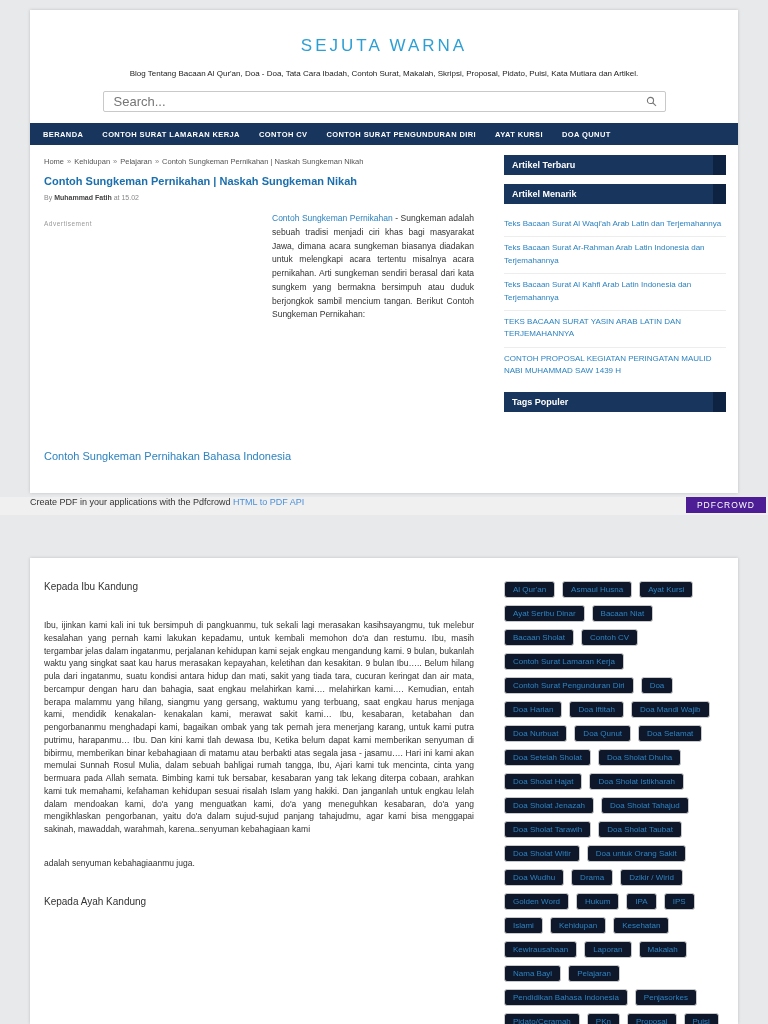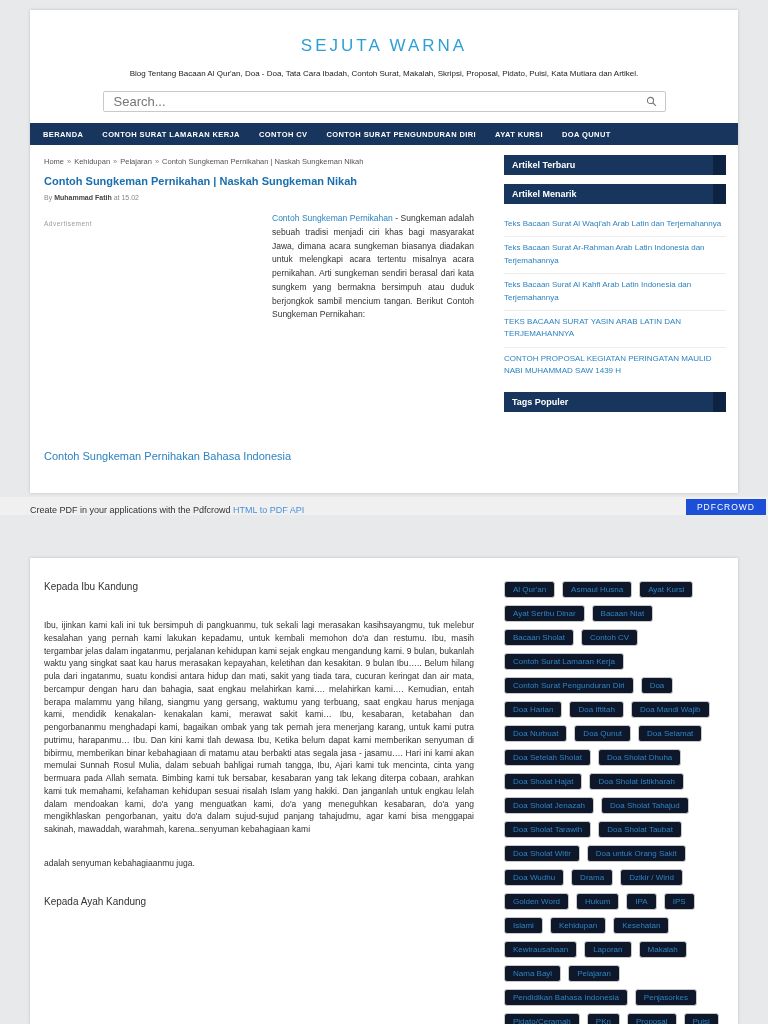--- a/index.html
+++ b/index.html
@@ -90,26 +90,26 @@
   .sitem {
     display: block; font-size: 8px; color: #2d83c0; text-decoration: none;
     padding: 5px 0 6px; line-height: 1.55; border-bottom: 1px solid #ededed;
     cursor: pointer;
   }
   .sitem:last-child { border-bottom: none; }
 
   
   .pdfbar {
     width: 768px; height: 18px; margin-top: 4px; background: #f0f0f0;
-    display: flex; align-items: flex-end;
+    display: flex; align-items: flex-start;
   }
   .pdftext { font-size: 9px; color: #333; margin-left: 30px; }
   .pdflink { color: #4a90d9; text-decoration: none; cursor: pointer; }
   .pdfbtn {
-    margin-left: auto; margin-right: 2px; background: #1d4ed8; color: #fff;
+    margin-left: auto; margin-right: 2px; background: #4c1d95; color: #fff;
     font-size: 8.5px; letter-spacing: 1px; padding: 3px 11px;
     text-decoration: none; cursor: pointer;
   }
 
   .gap { height: 43px; }
 
   
   .heading-line { margin: 0; font-size: 10px; color: #333; }
   .h-ibu { margin-bottom: 27px; }
   .bodytext {

